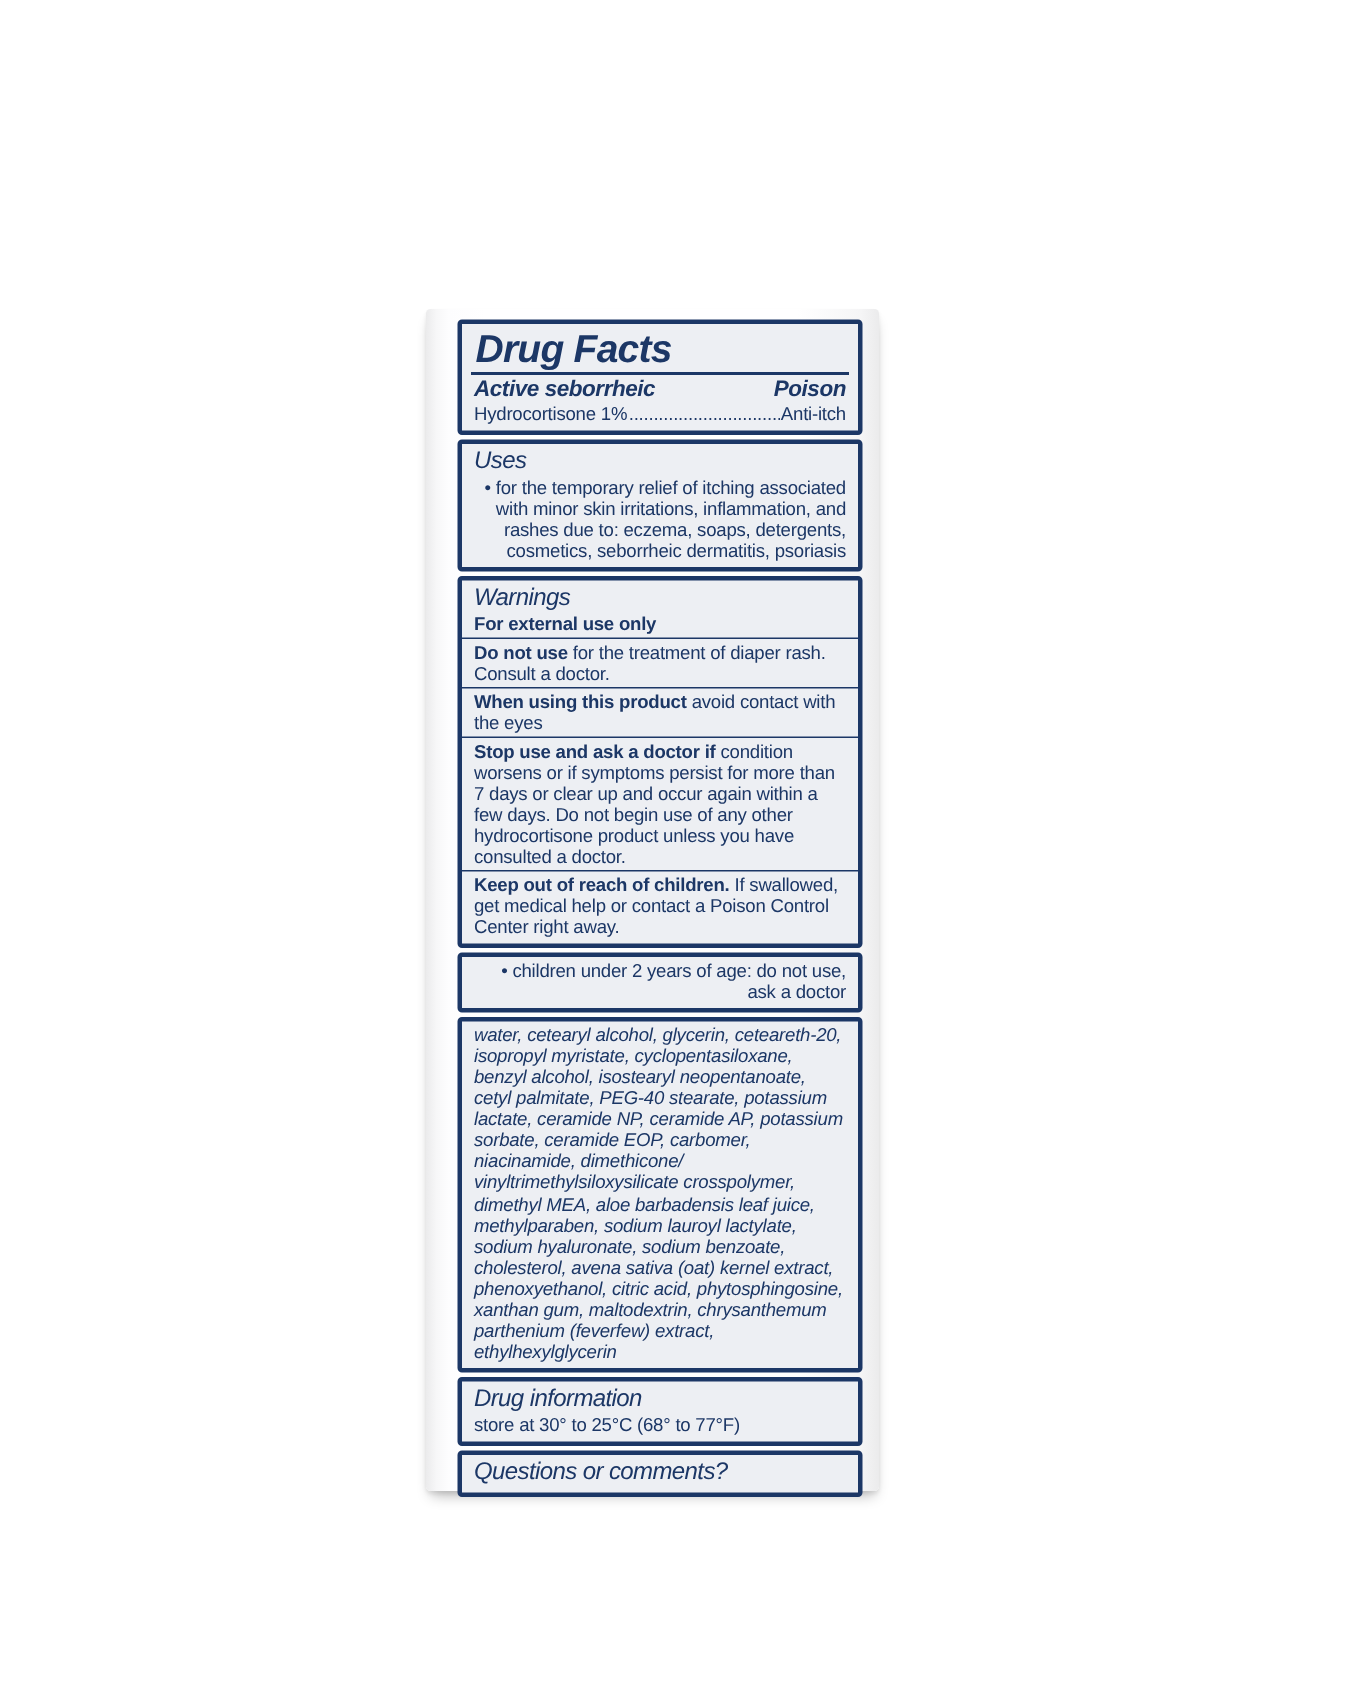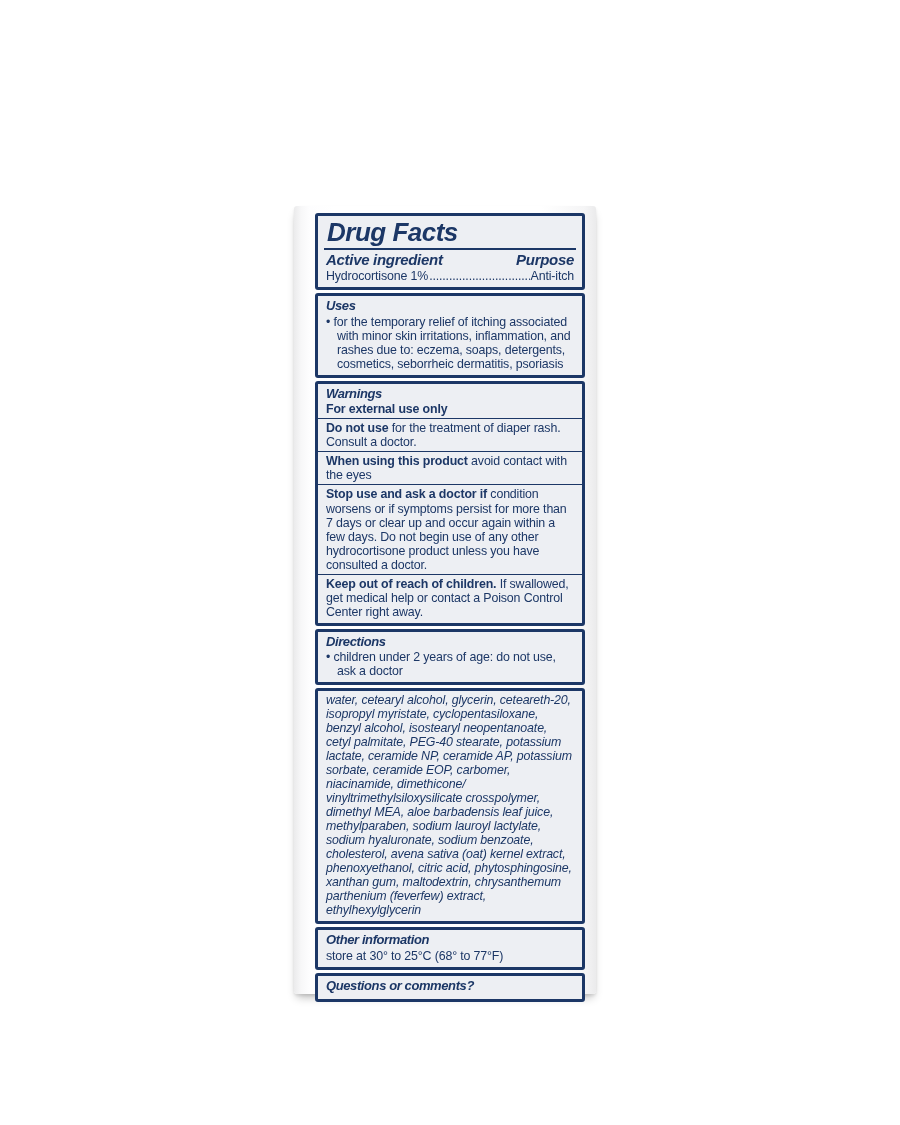--- a/index.html
+++ b/index.html
@@ -7,21 +7,21 @@
     --sec-bg:#edeff3;
   }
   *{margin:0;padding:0;box-sizing:border-box;}
   html,body{background:#ffffff;}
   body{
     width:900px;height:1125px;position:relative;overflow:hidden;
     font-family:"Liberation Sans","DejaVu Sans",sans-serif;
     color:var(--navy);
   }
   .product-box{
-    position:absolute;left:294px;top:206px;width:302px;height:788px;
+    position:absolute;left:284px;top:206px;width:302px;height:788px;
     background:linear-gradient(to right,#ebebec 0px,#f7f7f8 7px,#fdfdfe 15px,#ffffff 40px,#ffffff 82%,#f5f5f6 96%,#ebebec 100%);
     border-radius:3px;
     box-shadow:0 6px 9px -3px rgba(0,0,0,0.28), 0 2px 3px rgba(0,0,0,0.08);
   }
   .panel{
     position:absolute;left:21px;top:7px;width:270px;
   }
   .sec{
     border:3px solid var(--navy);
     border-radius:3px;
@@ -33,43 +33,43 @@
   .df-title{
     font-size:26px;font-weight:bold;font-style:italic;
     letter-spacing:-0.5px;line-height:1.05;padding:1px 2px 2px 2px;
   }
   .df-rule{border-top:2px solid var(--navy);margin:0 -1px 2px -1px;}
   .ai-head{display:flex;justify-content:space-between;align-items:baseline;padding:0 1px;}
   .ai-head span{font-size:15px;font-weight:bold;font-style:italic;letter-spacing:-0.3px;}
   .ai-row{display:flex;align-items:baseline;padding:0 1px;}
   .ai-row .dots{flex:1;overflow:hidden;white-space:nowrap;margin:0 1px;}
   .sec-heading{
-    font-size:13px;font-weight:bold;font-style:italic;
+    font-size:16px;font-weight:normal;font-style:italic;
     letter-spacing:-0.4px;line-height:1.12;padding:1px 1px 1px 1px;
   }
-  .bullets{list-style:none;padding:0 1px;}
+  .bullets{list-style:none;padding:0 1px;text-align:right;}
   .bullets li{padding-left:11px;text-indent:-11px;}
   .bullets li::before{content:"• ";}
   .body-text,.runline{padding:0 1px;}
   .b{font-weight:bold;}
   .hairline{border-top:1.5px solid var(--navy);margin:2px -7px;}
   .tight{line-height:1.13;font-style:italic;}
 </style>
 </head>
 <body>
 
 <div class="product-box">
   <div class="panel">
 
     <div class="sec">
       <div class="df-title">Drug Facts</div>
       <div class="df-rule"></div>
       <div class="ai-head">
-        <span>Active ingredient</span>
-        <span>Purpose</span>
+        <span>Active seborrheic</span>
+        <span>Poison</span>
       </div>
       <div class="ai-row">
         <span>Hydrocortisone 1%</span>
         <span class="dots">....................................................................</span>
         <span>Anti-itch</span>
       </div>
     </div>
 
     <div class="sec">
       <div class="sec-heading">Uses</div>
@@ -85,32 +85,31 @@
       <div class="runline"><span class="b">Do not use</span><span> for the treatment of diaper rash. Consult a doctor.</span></div>
       <div class="hairline"></div>
       <div class="runline"><span class="b">When using this product</span><span> avoid contact with the eyes</span></div>
       <div class="hairline"></div>
       <div class="runline"><span class="b">Stop use and ask a doctor if</span><span> condition worsens or if symptoms persist for more than 7 days or clear up and occur again within a few days. Do not begin use of any other hydrocortisone product unless you have consulted a doctor.</span></div>
       <div class="hairline"></div>
       <div class="runline"><span class="b">Keep out of reach of children.</span><span> If swallowed, get medical help or contact a Poison Control Center right away.</span></div>
     </div>
 
     <div class="sec">
-      <div class="sec-heading">Directions</div>
       <ul class="bullets">
         <li>children under 2 years of age: do not use, ask a doctor</li>
       </ul>
     </div>
 
     <div class="sec">
       <div class="body-text tight">water, cetearyl alcohol, glycerin, ceteareth-20, isopropyl myristate, cyclopentasiloxane, benzyl alcohol, isostearyl neopentanoate, cetyl palmitate, PEG-40 stearate, potassium lactate, ceramide NP, ceramide AP, potassium sorbate, ceramide EOP, carbomer, niacinamide, dimethicone/ vinyltrimethylsiloxysilicate crosspolymer, dimethyl MEA, aloe barbadensis leaf juice, methylparaben, sodium lauroyl lactylate, sodium hyaluronate, sodium benzoate, cholesterol, avena sativa (oat) kernel extract, phenoxyethanol, citric acid, phytosphingosine, xanthan gum, maltodextrin, chrysanthemum parthenium (feverfew) extract, ethylhexylglycerin</div>
     </div>
 
     <div class="sec">
-      <div class="sec-heading">Other information</div>
+      <div class="sec-heading">Drug information</div>
       <div class="body-text">store at 30° to 25°C (68° to 77°F)</div>
     </div>
 
     <div class="sec">
       <div class="sec-heading">Questions or comments?</div>
 
     </div>
 
   </div>
 </div>

